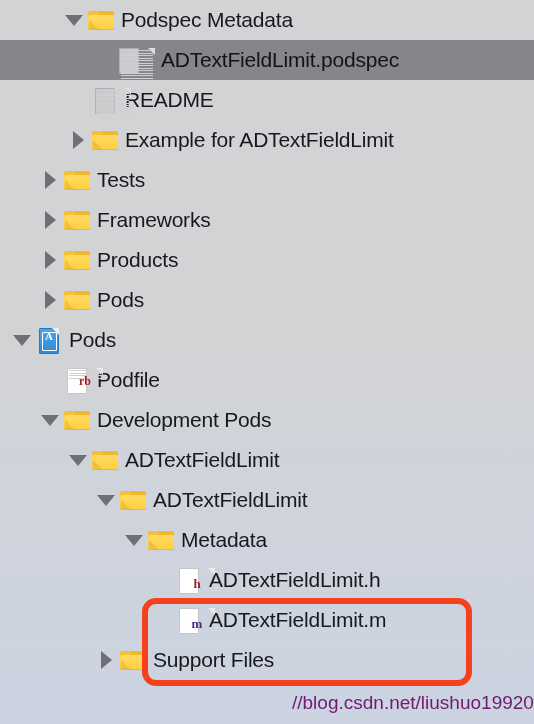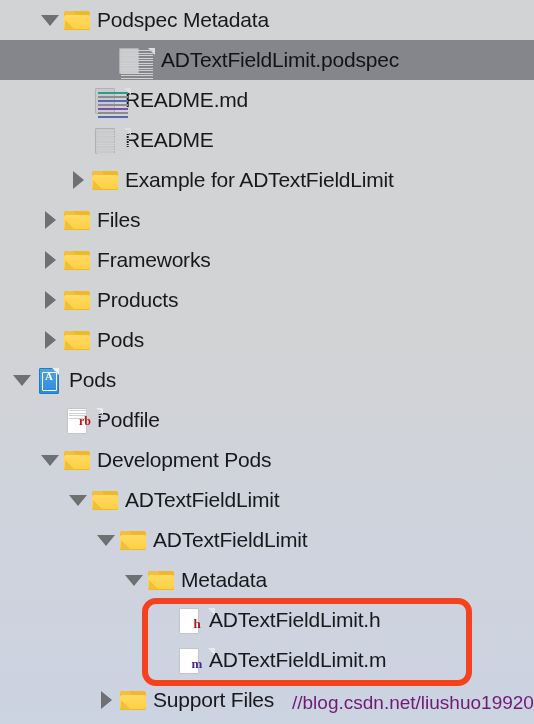--- a/index.html
+++ b/index.html
@@ -233,21 +233,21 @@
     font-size: 19px;
     color: #b9bec6;
     white-space: nowrap;
     pointer-events: none;
   }
 </style>
 </head>
 <body>
 
 <div id="tree">
-    <div class="row" style="height: 40px;">
+    <div class="row" style="height: 40px; padding-left: 24px;">
       <span style="flex: 0 0 40px;"></span>
       <span class="twisty">
         <span class="tri-down"></span>
       </span>
       <span class="icon">
         <span class="folder">
           <span class="back"></span>
           <span class="tab"></span>
           <span class="front"></span>
           <span class="fold"></span>
@@ -280,56 +280,36 @@
       </span>
       <span class="label">ADTextFieldLimit.podspec</span>
     </div>
     <div class="row" style="height: 40px;">
       <span style="flex: 0 0 68px;"></span>
       <span class="twisty empty"></span>
       <span class="icon">
         <span class="doc">
           <span class="page"></span>
           <span class="corner"></span>
-          <span class="mdlines">
-            <i class="c1"></i>
-            <i></i>
-            <i class="c2"></i>
-            <i></i>
-            <i class="c3"></i>
-            <i></i>
-            <i class="c2"></i>
+          <span class="faint">
+            <i></i>
+            <i></i>
+            <i></i>
+            <i></i>
+            <i></i>
+            <i></i>
+            <i></i>
+            <i></i>
+            <i></i>
+            <i></i>
+            <i></i>
+            <i></i>
           </span>
         </span>
       </span>
-      <span class="label">README.md</span>
-    </div>
-    <div class="row" style="height: 40px;">
-      <span style="flex: 0 0 68px;"></span>
-      <span class="twisty empty"></span>
-      <span class="icon">
-        <span class="doc">
-          <span class="page"></span>
-          <span class="corner"></span>
-          <span class="faint">
-            <i></i>
-            <i></i>
-            <i></i>
-            <i></i>
-            <i></i>
-            <i></i>
-            <i></i>
-            <i></i>
-            <i></i>
-            <i></i>
-            <i></i>
-            <i></i>
-          </span>
-        </span>
-      </span>
       <span class="label">README</span>
     </div>
     <div class="row" style="height: 40px; padding-left: 28px;">
       <span style="flex: 0 0 40px;"></span>
       <span class="twisty">
         <span class="tri-right"></span>
       </span>
       <span class="icon">
         <span class="folder">
           <span class="back"></span>
@@ -346,21 +326,21 @@
         <span class="tri-right"></span>
       </span>
       <span class="icon">
         <span class="folder">
           <span class="back"></span>
           <span class="tab"></span>
           <span class="front"></span>
           <span class="fold"></span>
         </span>
       </span>
-      <span class="label">Files</span>
+      <span class="label">Tests</span>
     </div>
     <div class="row" style="height: 40px;">
       <span style="flex: 0 0 40px;"></span>
       <span class="twisty">
         <span class="tri-right"></span>
       </span>
       <span class="icon">
         <span class="folder">
           <span class="back"></span>
           <span class="tab"></span>

